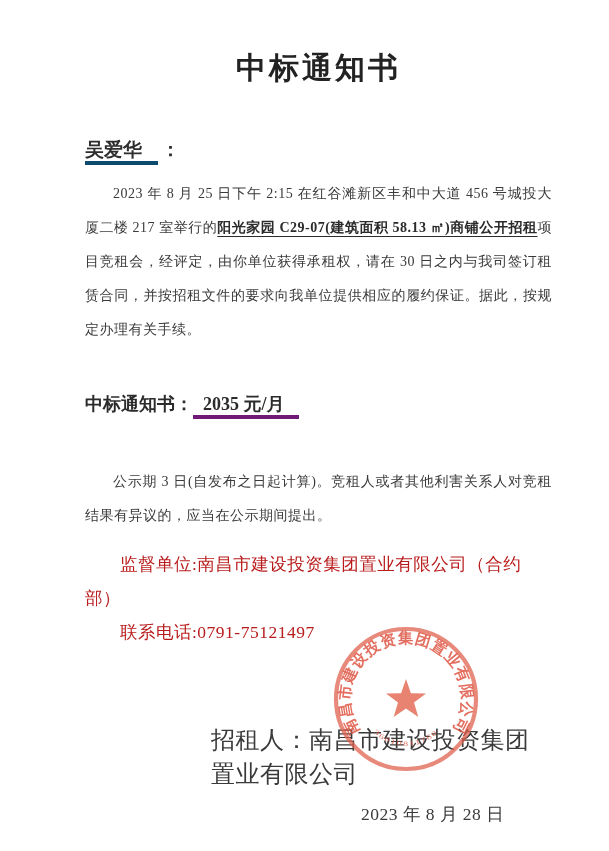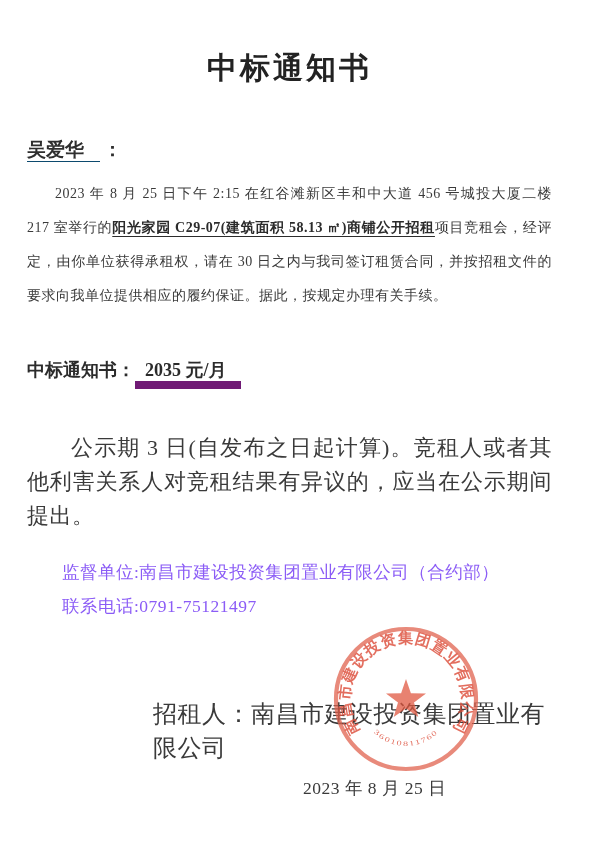--- a/index.html
+++ b/index.html
@@ -6,39 +6,39 @@
   body {
     width: 609px; height: 851px;
     background: #ffffff;
     font-family: "Liberation Serif", serif;
     color: #333333;
     position: relative;
     overflow: hidden;
   }
   .page {
     position: absolute; inset: 0;
-    padding: 42px 57px 0 27px;
+    padding: 42px 57px 0 85px;
     box-sizing: border-box;
   }
   .title {
     font-size: 30px;
     font-weight: bold;
     text-align: center;
     letter-spacing: 3px;
     color: #222222;
     margin: 6px 0 0 0;
   }
   .salutation {
     margin-top: 48px;
     font-size: 19px;
     font-weight: bold;
     color: #2e2e2e;
   }
   .salutation .name {
-    border-bottom: 1px solid #0c4a6e;
+    border-bottom: 4px solid #0c4a6e;
     padding-right: 16px;
     padding-bottom: 1px;
   }
   .salutation .colon { margin-left: 3px; }
   .body-par {
     margin: 14px 0 0 0;
     font-size: 14px;
     line-height: 34px;
     text-align: justify;
     text-indent: 2em;
@@ -52,38 +52,38 @@
     color: #2b2b2b;
   }
   .result-line {
     margin-top: 40px;
     font-size: 18px;
     line-height: 34px;
     font-weight: bold;
     color: #2b2b2b;
   }
   .result-value {
-    border-bottom: 8px solid #701a75;
+    border-bottom: 4px solid #701a75;
     padding: 0 14px 1px 10px;
   }
   .notice-par {
     margin-top: 44px;
-    font-size: 22px;
+    font-size: 14px;
     line-height: 34px;
     text-align: justify;
     text-indent: 2em;
     letter-spacing: 0.5px;
     color: #3a3a3a;
   }
   .info-line {
     font-size: 17.5px;
     line-height: 34px;
     text-indent: 2em;
     letter-spacing: 0.5px;
-    color: #8b5cf6;
+    color: #b91c1c;
     margin: 0;
   }
   .sig-lessor {
     margin: 74px 0 0 126px;
     font-size: 24px;
     line-height: 34px;
     letter-spacing: 0.5px;
     color: #3a3a3a;
   }
   .sig-date {
@@ -117,21 +117,21 @@
   <div class="result-line">
     <span>中标通知书：</span><span class="result-value">2035 元/月</span>
   </div>
 
   <p class="notice-par">公示期 3 日(自发布之日起计算)。竞租人或者其他利害关系人对竞租结果有异议的，应当在公示期间提出。</p>
 
   <p class="info-line">监督单位:南昌市建设投资集团置业有限公司（合约部）</p>
   <p class="info-line">联系电话:0791-75121497</p>
 
   <div class="sig-lessor">招租人：南昌市建设投资集团置业有限公司</div>
-  <div class="sig-date">2023 年 8 月 25 日</div>
+  <div class="sig-date">2023 年 8 月 28 日</div>
 
 </div>
 
 <svg class="seal" viewBox="0 0 150 150" aria-hidden="true">
   <defs>
     <path id="sealTextArc" d="M 29.1,107.1 A 56,56 0 1 1 120.9,107.1" fill="none"></path>
     <path id="sealNumArc" d="M 39.8,105.6 A 46,46 0 0 0 110.2,105.6" fill="none"></path>
   </defs>
   <circle cx="75" cy="75" r="70" fill="none" stroke="#e0604c" stroke-width="4.2" opacity="0.9"></circle>
   <text font-size="15.5" fill="#dd4f3c" font-weight="bold" letter-spacing="1">

